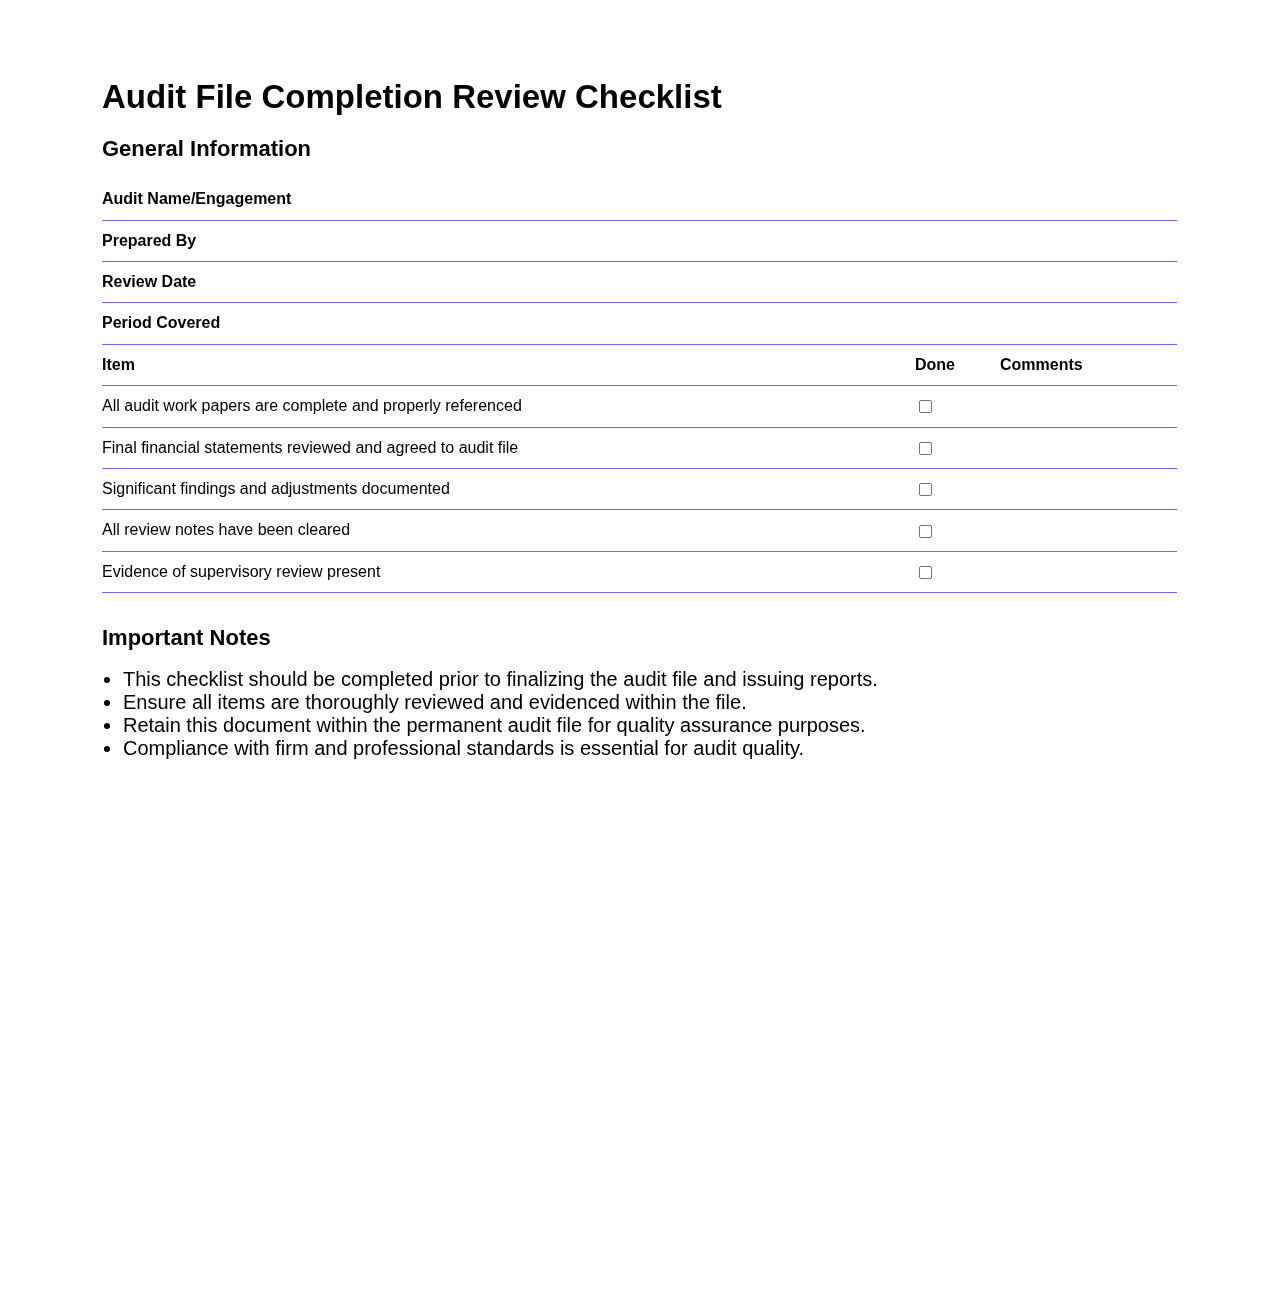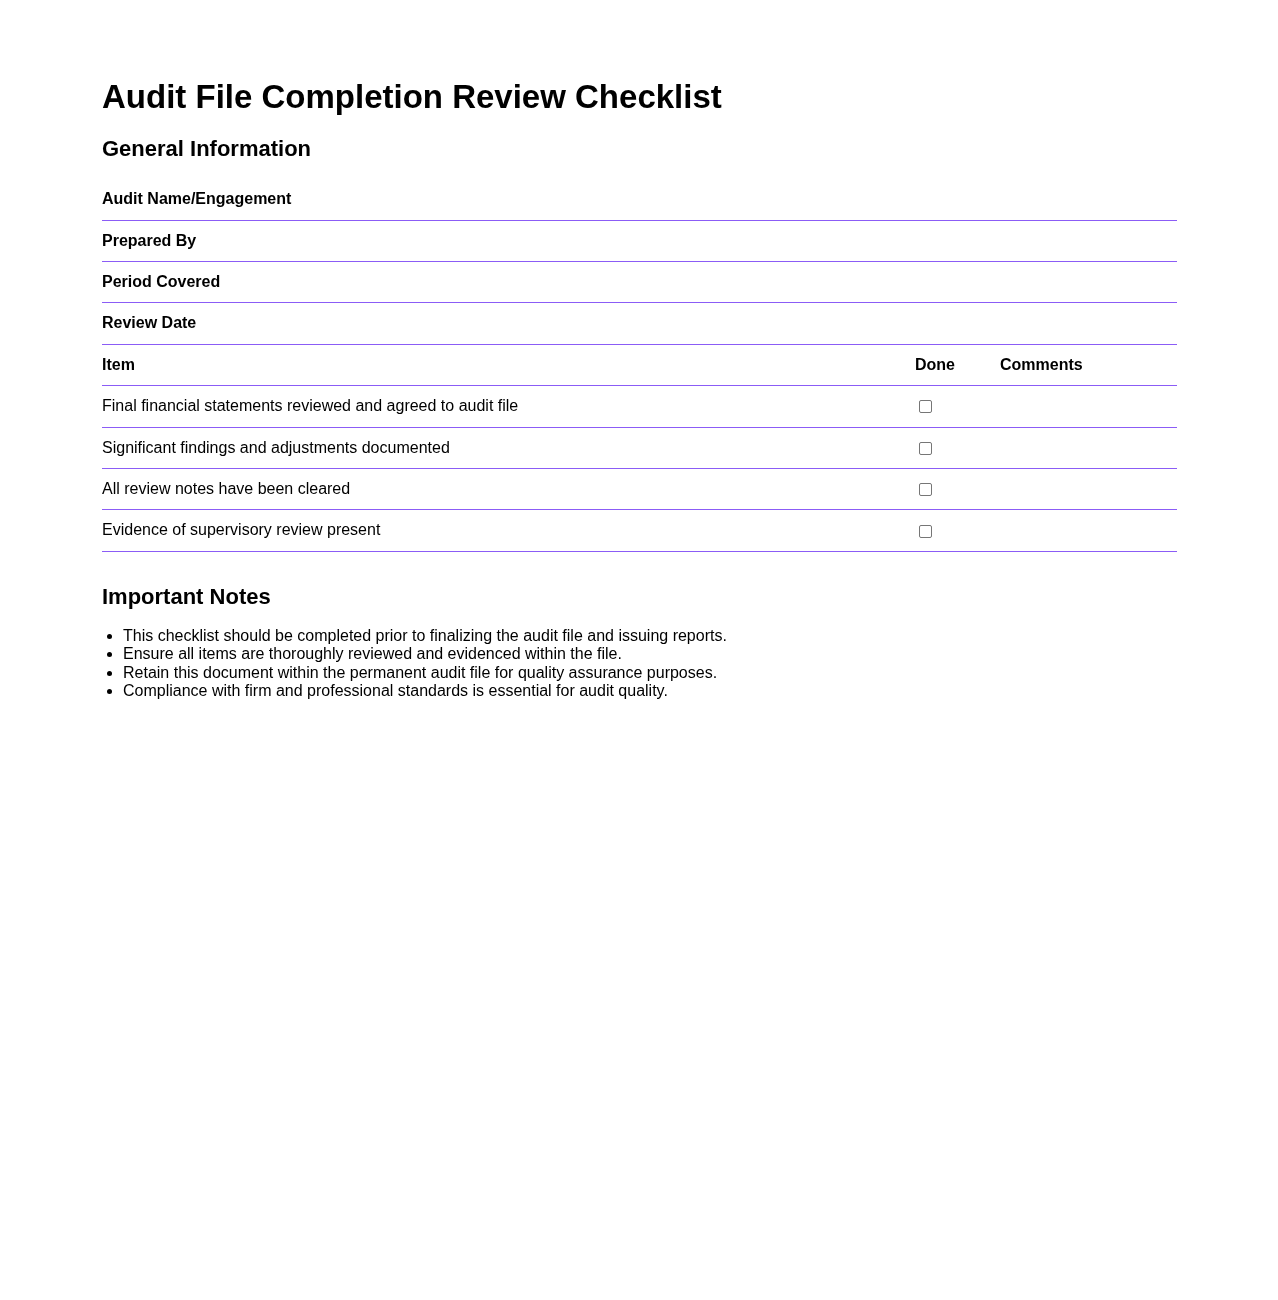--- a/index.html
+++ b/index.html
@@ -61,21 +61,21 @@
     background: #ffffff;
     margin: 0 0 0 4px;
     padding: 0;
     display: inline-block;
     vertical-align: middle;
     cursor: pointer;
   }
   ul.notes {
     margin: 18px 0 0 0;
     padding-left: 21px;
-    font-size: 16px;
+    font-size: 20px;
     line-height: 1.15;
   }
   ul.notes li { margin: 0; padding: 0; }
 </style>
 </head>
 <body>
 
 <div class="page">
 
   <h1>Audit File Completion Review Checklist</h1>
@@ -86,45 +86,50 @@
     <tbody>
       <tr>
         <td class="label">Audit Name/Engagement</td>
         <td class="value"></td>
       </tr>
       <tr>
         <td class="label">Prepared By</td>
         <td class="value"></td>
       </tr>
       <tr>
-        <td class="label">Period Covered</td>
+        <td class="label">Review Date</td>
         <td class="value"></td>
       </tr>
       <tr>
-        <td class="label">Review Date</td>
+        <td class="label">Period Covered</td>
         <td class="value"></td>
       </tr>
     </tbody>
   </table>
 
 
   <table class="check-table">
     <colgroup>
         <col class="col-item">
         <col class="col-done">
         <col class="col-comments">
       </colgroup>
     <thead>
       <tr>
         <th>Item</th>
         <th>Done</th>
         <th>Comments</th>
       </tr>
     </thead>
     <tbody>
+      <tr>
+        <td>All audit work papers are complete and properly referenced</td>
+        <td><input type="checkbox" style=""></td>
+        <td></td>
+      </tr>
       <tr>
         <td>Final financial statements reviewed and agreed to audit file</td>
         <td><input type="checkbox" style=""></td>
         <td></td>
       </tr>
       <tr>
         <td>Significant findings and adjustments documented</td>
         <td><input type="checkbox" style=""></td>
         <td></td>
       </tr>

